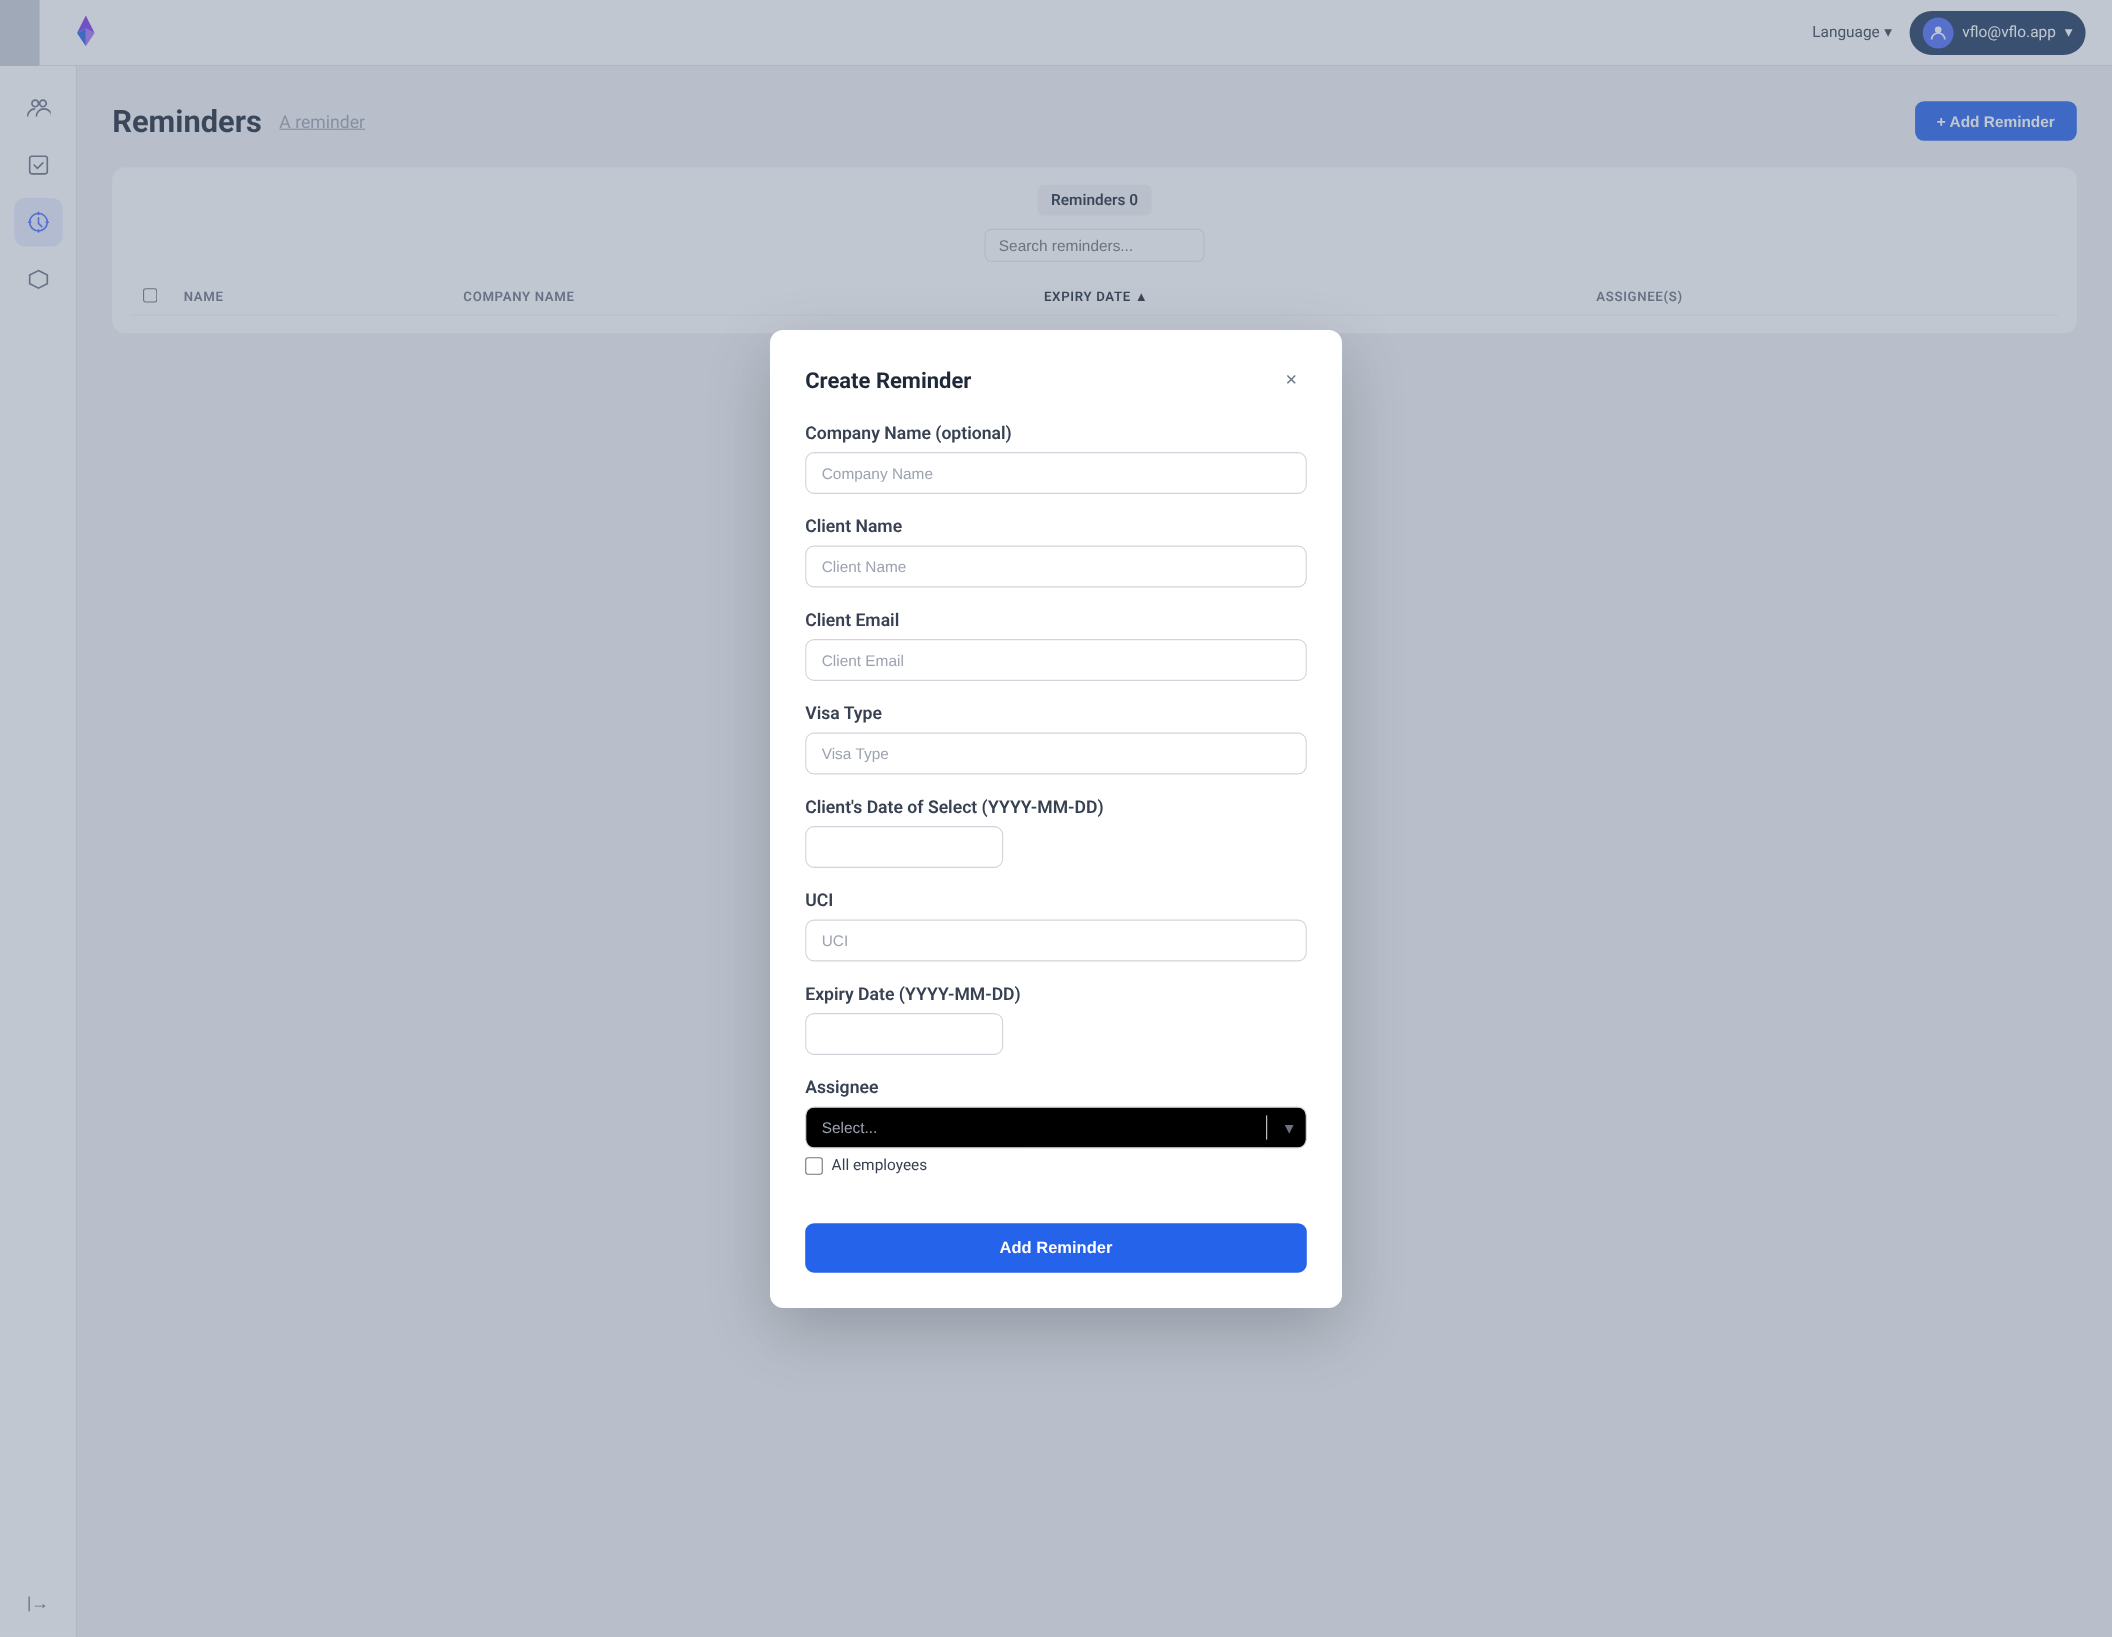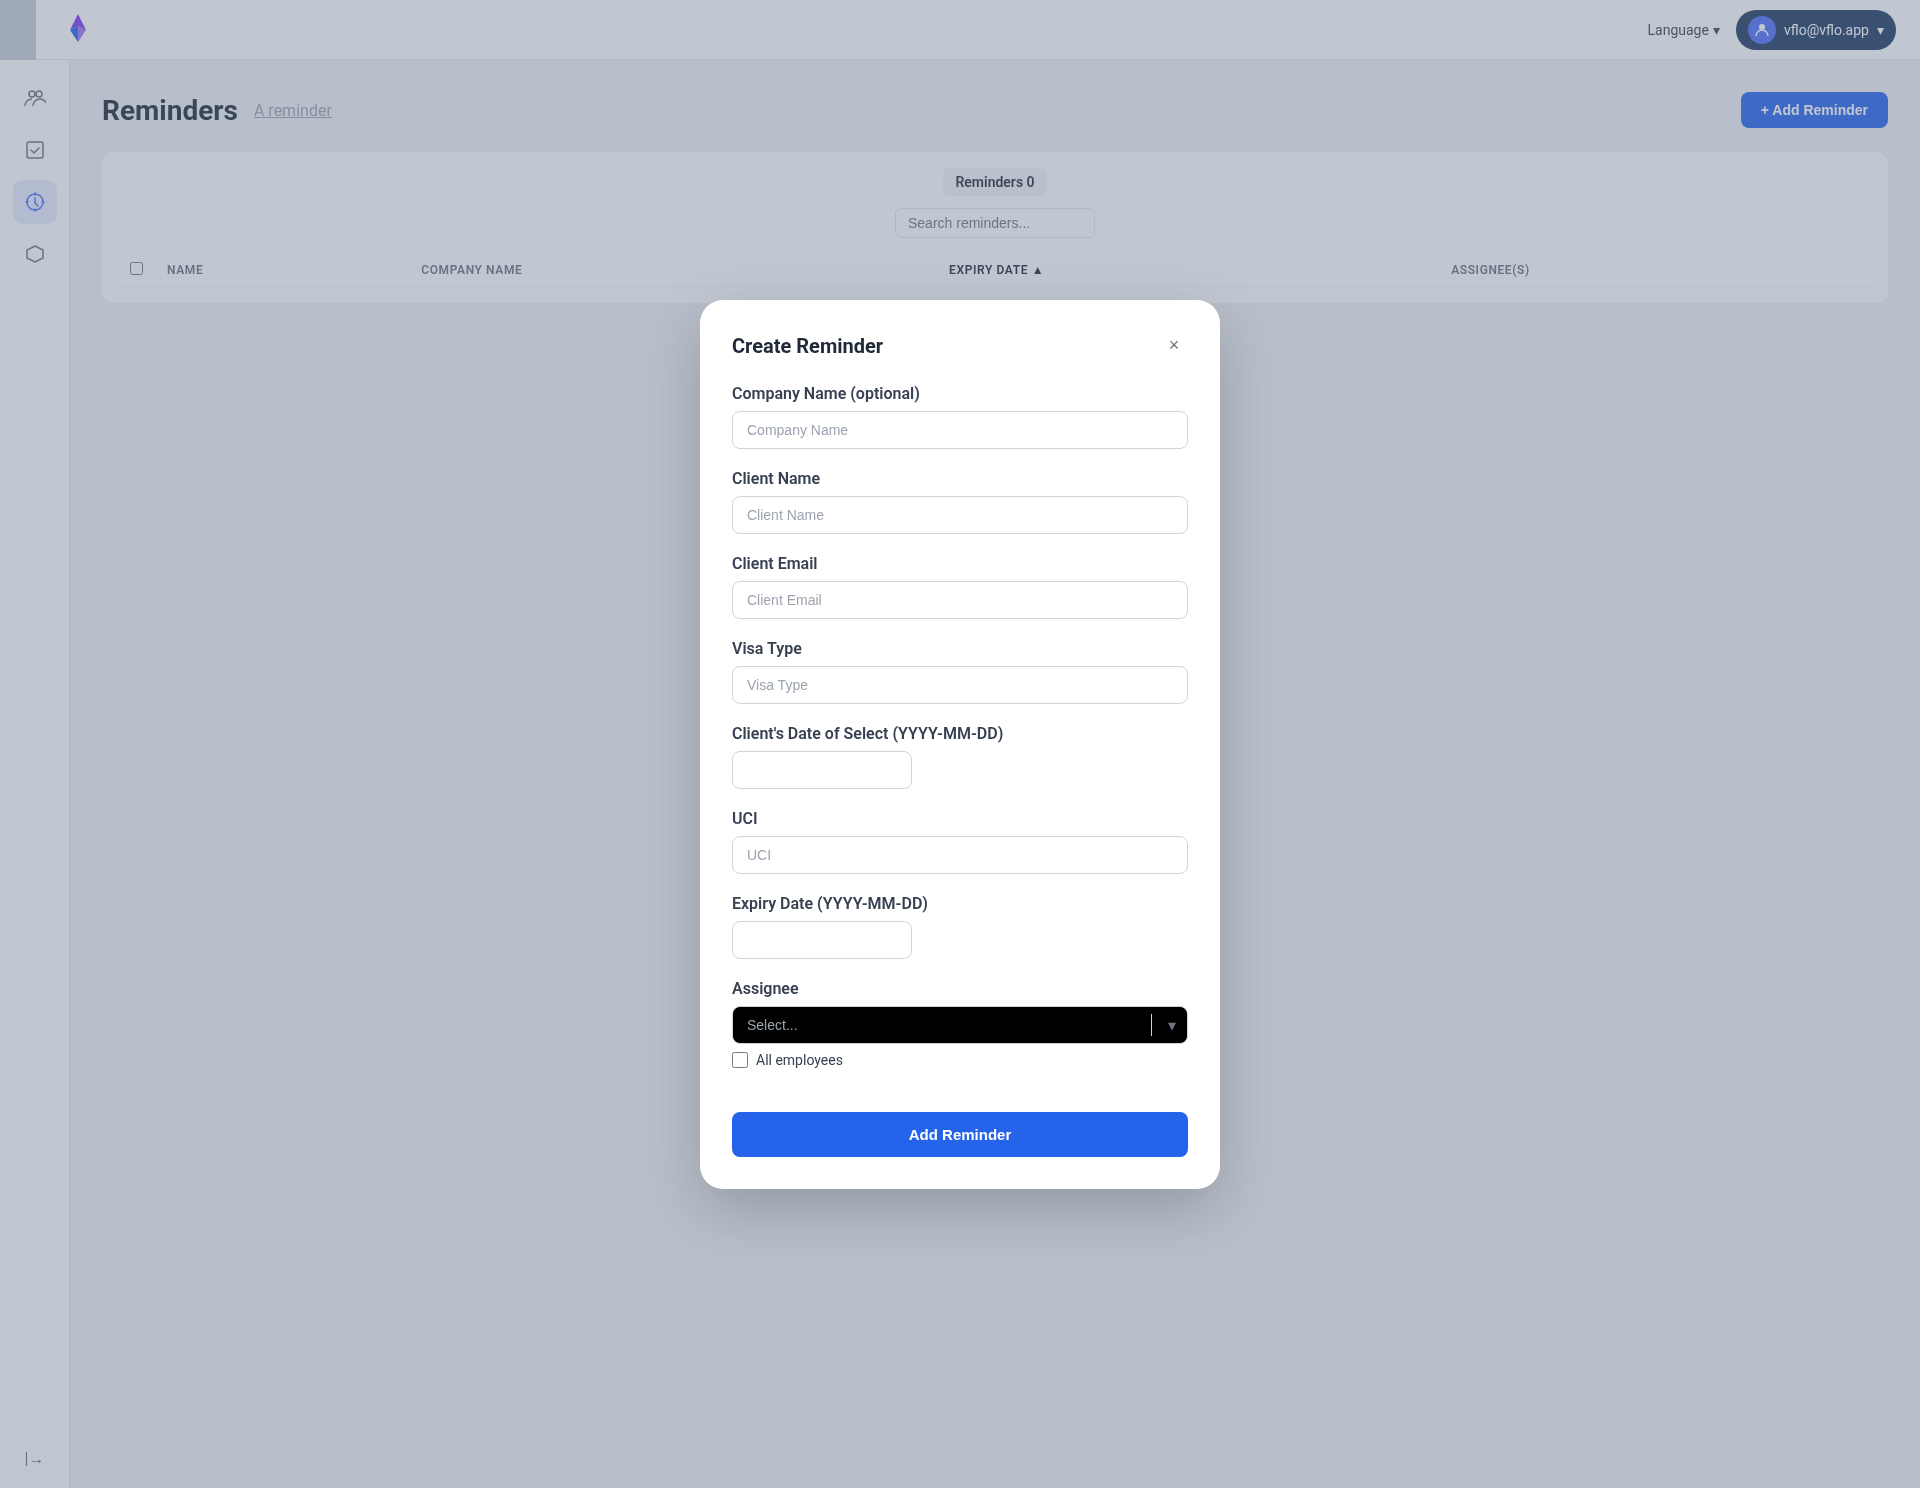--- a/index.html
+++ b/index.html
@@ -201,21 +201,21 @@
       position: fixed;
       top: 0; left: 0; right: 0; bottom: 0;
       background: rgba(100, 116, 139, 0.4);
       display: flex;
       align-items: center;
       justify-content: center;
       z-index: 100;
     }
     .modal {
       background: #fff;
-      border-radius: 23px;
+      border-radius: 12px;
       width: 520px;
       max-height: 90vh;
       overflow-y: auto;
       padding: 32px;
       position: relative;
       box-shadow: 0 20px 60px rgba(0,0,0,0.2);
     }
     .modal-header {
       display: flex;
       align-items: center;

